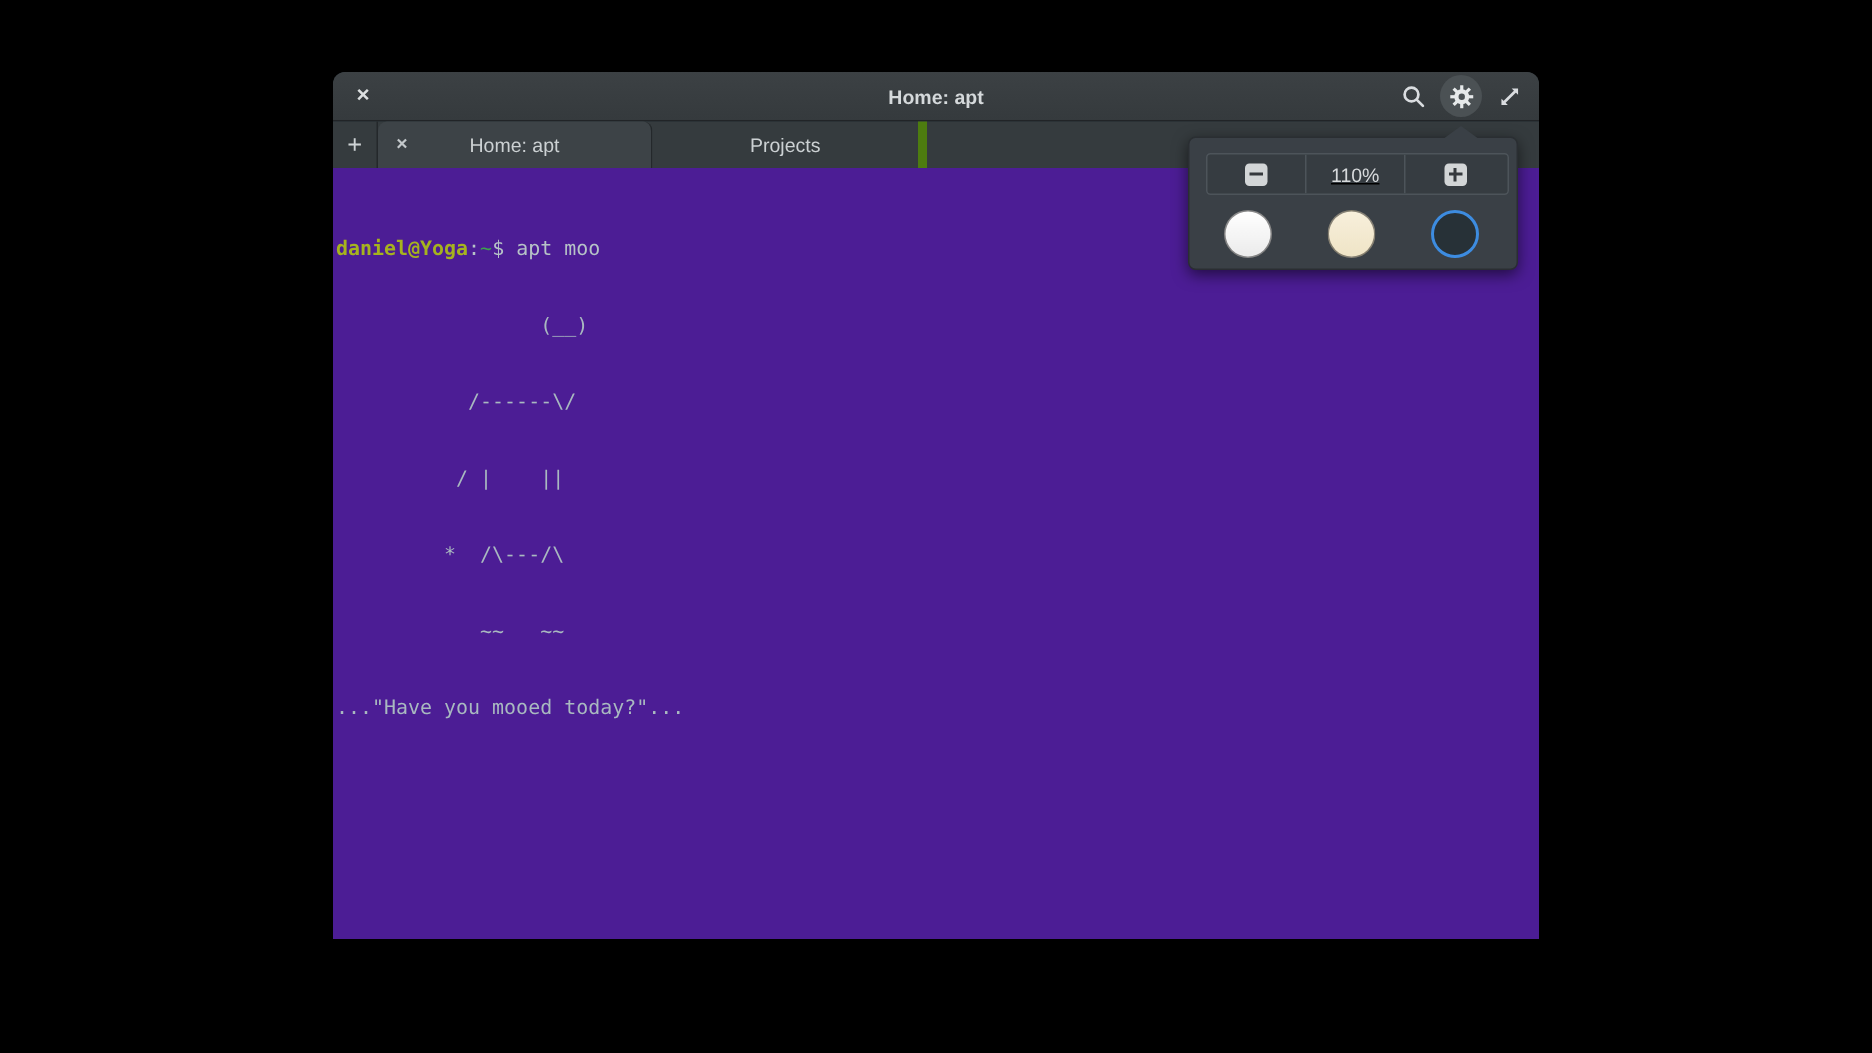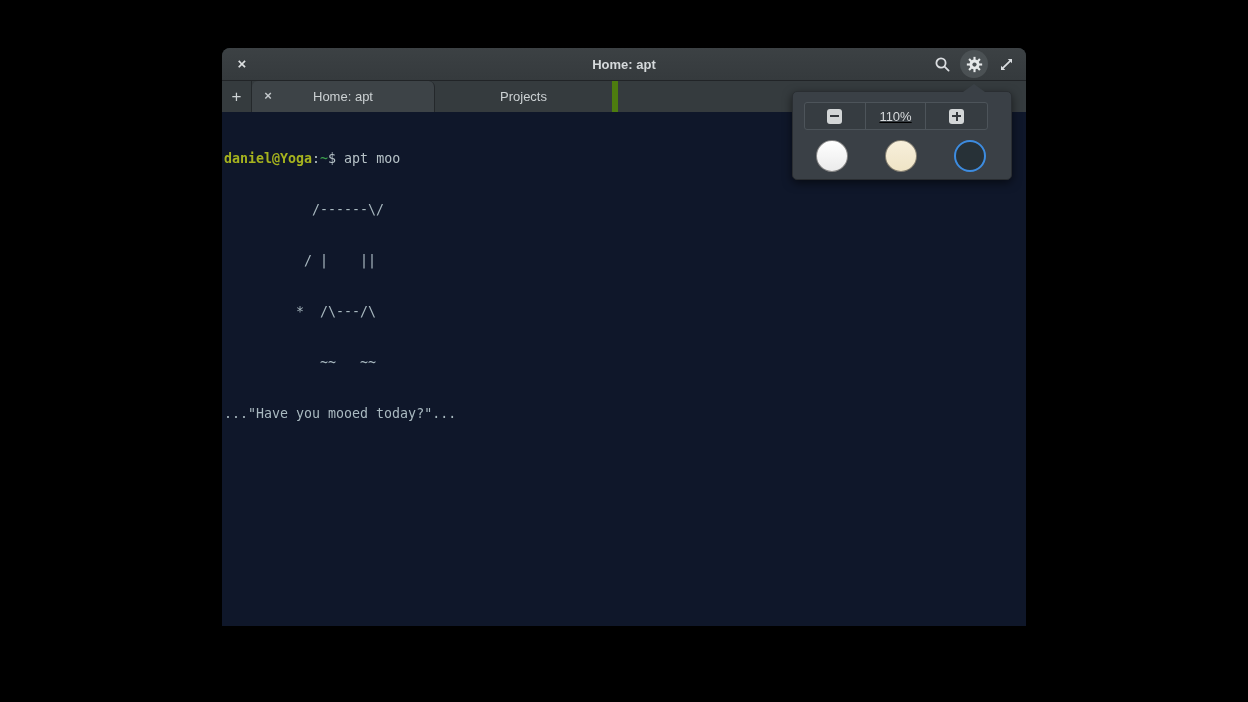--- a/index.html
+++ b/index.html
@@ -37,37 +37,37 @@
   .tab.active { background:#3d4347; border-right:1px solid #24282b;
                 border-radius:6px 6px 0 0; }
   .tab.inactive { border-right:6px solid #4d7c0f; }
   .tab-label { color:#ccd1d3; font-size:13px; }
   .tab-close { position:absolute; left:7px; top:6px; width:18px; height:18px;
                background:none; border:none; color:#c3c8cb; font-size:13px;
                font-weight:bold; cursor:pointer; line-height:18px; }
 
   
   .terminal { position:absolute; left:0; top:64px; right:0; bottom:0;
-              background:#0f172a; color:#a9b9c0;
+              background:#4c1d95; color:#a9b9c0;
               font-family:"DejaVu Sans Mono", monospace; font-size:13.3px;
-              line-height:17px; white-space:pre; padding:4px 0 0 2px; cursor:text; }
+              line-height:17px; white-space:pre; padding:12px 0 0 2px; cursor:text; }
   .c-user { color:#a6b31e; font-weight:bold; }
   .c-path { color:#3da24e; }
   .c-fg   { color:#b6c2c7; }
   .cursor { display:inline-block; width:7px; height:14px;
             border:1px solid #a9b9c0; vertical-align:-2px; }
 
   
   .popover { position:absolute; left:792px; top:91px; width:220px; height:89px;
              background:#3a4046; border:1px solid #2a2e32; border-radius:5px;
              box-shadow:0 3px 10px rgba(0,0,0,.55); z-index:10; }
   .popover .arrow { position:absolute; left:170px; top:-8px; width:0; height:0;
              border-left:11px solid transparent; border-right:11px solid transparent;
              border-bottom:8px solid #3a4046; }
-  .zoom-group { position:absolute; left:11px; top:10px; width:184px; height:28px;
+  .zoom-group { position:absolute; left:11px; top:10px; width:202px; height:28px;
              display:flex; border:1px solid #4d545a; border-radius:3px;
              background:#363c41; overflow:hidden;text-decoration:underline; }
   .zoom-cell { width:66px; height:26px; display:flex; align-items:center;
              justify-content:center; border-right:1px solid #4d545a;
              background:none; border-top:none; border-bottom:none; border-left:none;
              cursor:pointer; }
   .zoom-cell:last-child { border-right:none; }
   .zoom-cell.display { cursor:default; color:#d7dadc; font-size:13px; }
   .pm { position:relative; width:15px; height:15px; border-radius:3px;
         background:#d3d6d7; }
@@ -132,20 +132,21 @@
         <button class="tab-close">×</button>
         <span class="tab-label">Home: apt</span>
       </div>
       <div class="tab inactive">
         <span class="tab-label">Projects</span>
       </div>
     </div>
 
     <div class="terminal">
       <div class="tline"><span class="c-user">daniel@Yoga</span><span class="c-fg">:</span><span class="c-path">~</span><span class="c-fg">$ </span><span class="c-fg">apt moo</span></div>
+      <div class="tline">                 (__) </div>
       <div class="tline">           /------\/ </div>
       <div class="tline">          / |    ||   </div>
       <div class="tline">         *  /\---/\ </div>
       <div class="tline">            ~~   ~~   </div>
       <div class="tline">..."Have you mooed today?"...</div>
     </div>
 
   </div>
 
   <div class="popover">

